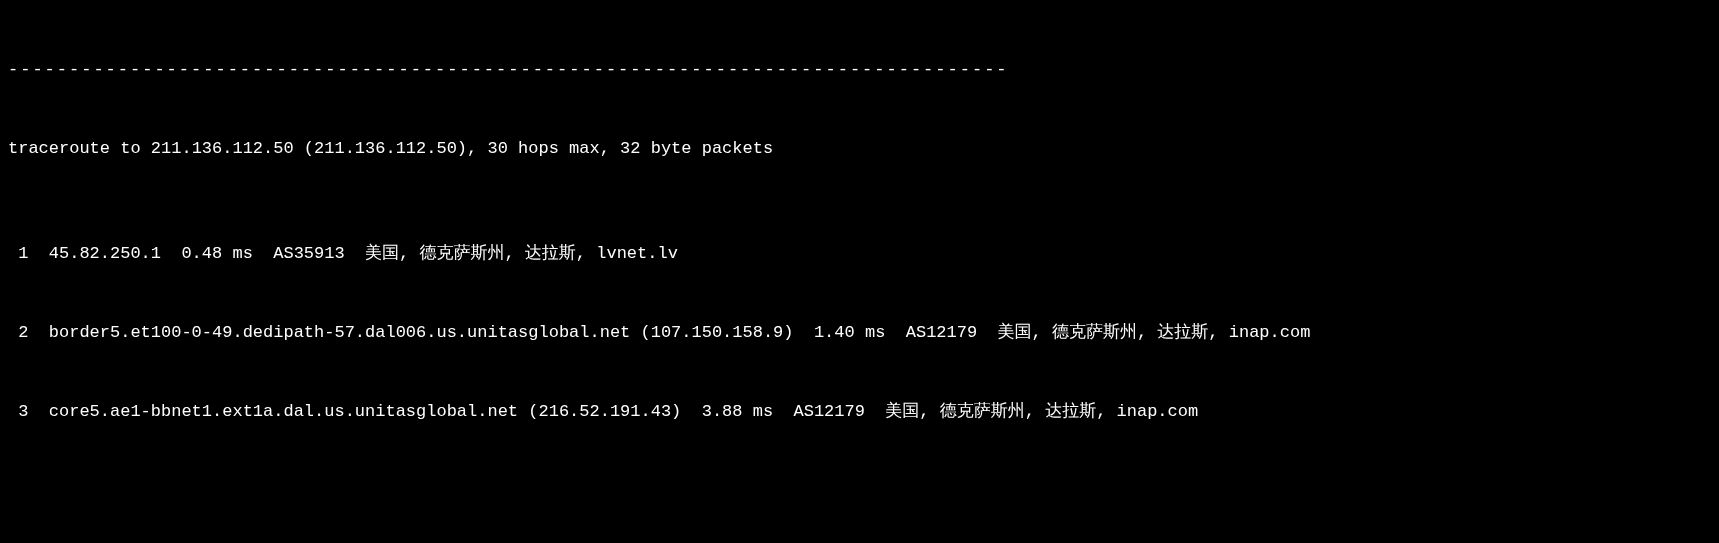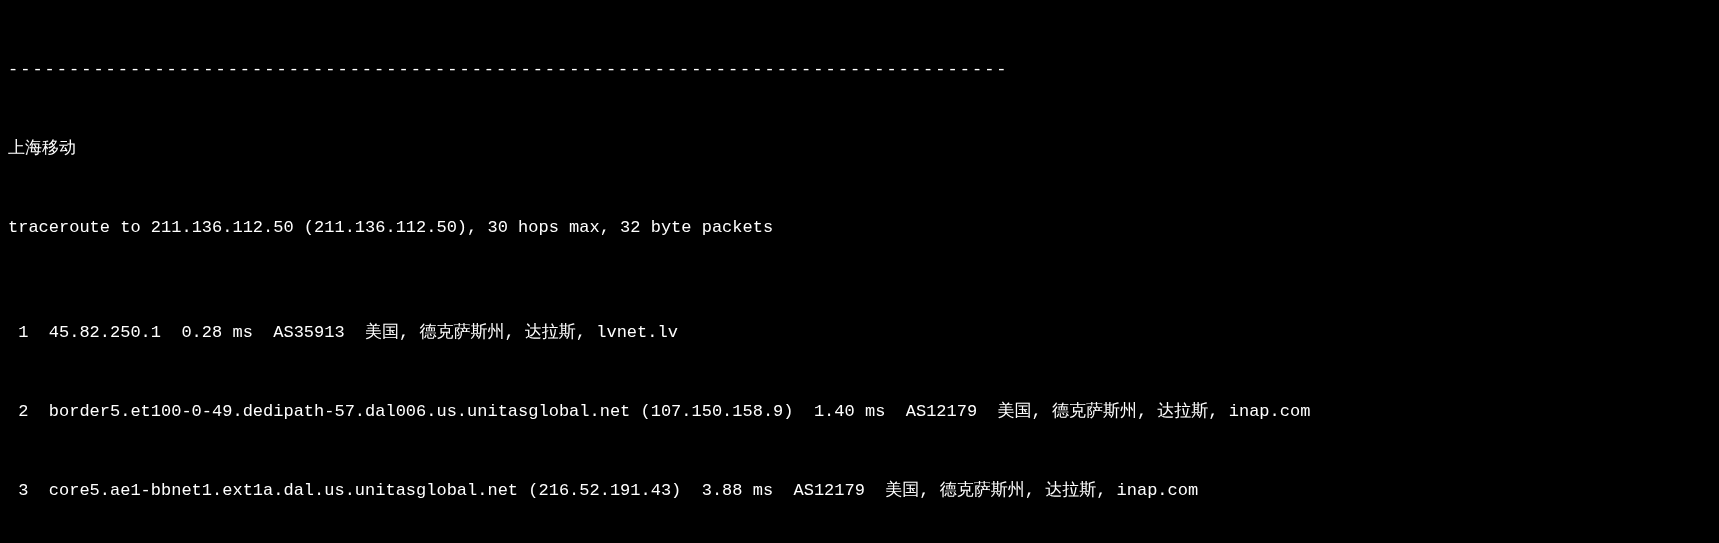--- a/index.html
+++ b/index.html
@@ -27,24 +27,23 @@
     display: inline-block;
     width: 2ch;
     text-align: right;
   }
 </style>
 </head>
 <body>
 
 <div class="terminal">
   <div class="divider">----------------------------------------------------------------------------------</div>
-  <div class="row">上海移动</div>
   <div class="row">traceroute to 211.136.112.50 (211.136.112.50), 30 hops max, 32 byte packets</div>
 
-  <div class="row"><span class="hop-num"> 1</span><span>  45.82.250.1  0.28 ms  AS35913  美国, 德克萨斯州, 达拉斯, lvnet.lv</span></div>
+  <div class="row"><span class="hop-num"> 1</span><span>  45.82.250.1  0.48 ms  AS35913  美国, 德克萨斯州, 达拉斯, lvnet.lv</span></div>
   <div class="row"><span class="hop-num"> 2</span><span>  border5.et100-0-49.dedipath-57.dal006.us.unitasglobal.net (107.150.158.9)  1.40 ms  AS12179  美国, 德克萨斯州, 达拉斯, inap.com</span></div>
   <div class="row"><span class="hop-num"> 3</span><span>  core5.ae1-bbnet1.ext1a.dal.us.unitasglobal.net (216.52.191.43)  3.88 ms  AS12179  美国, 德克萨斯州, 达拉斯, inap.com</span></div>
   
   
   
   
   
   
   
   

